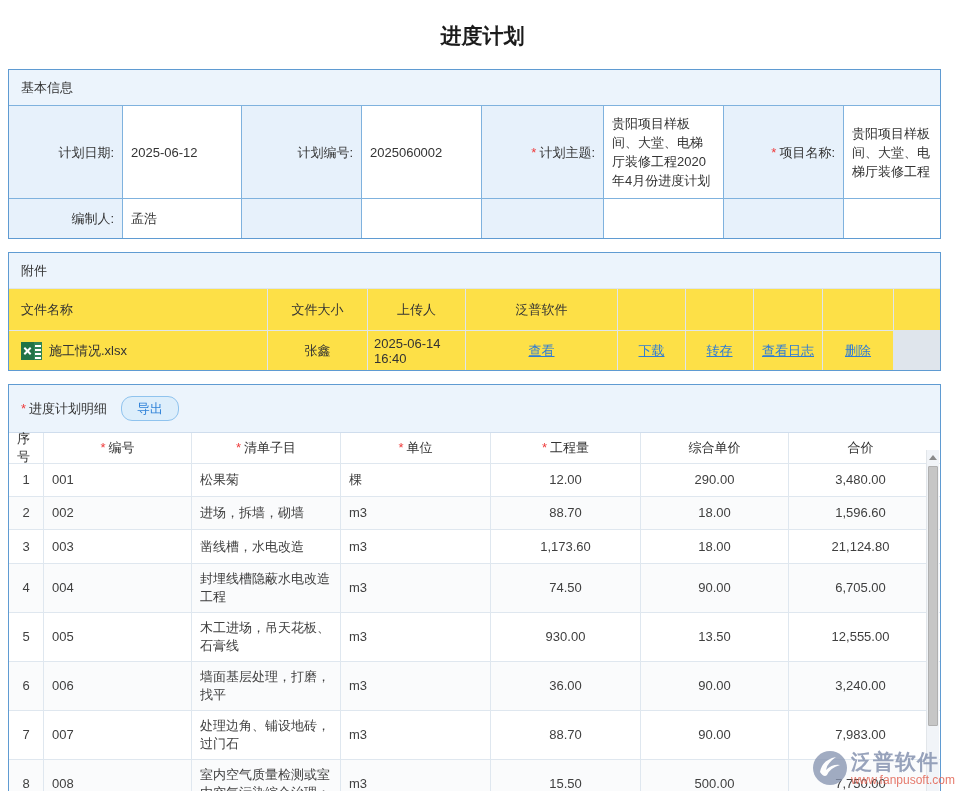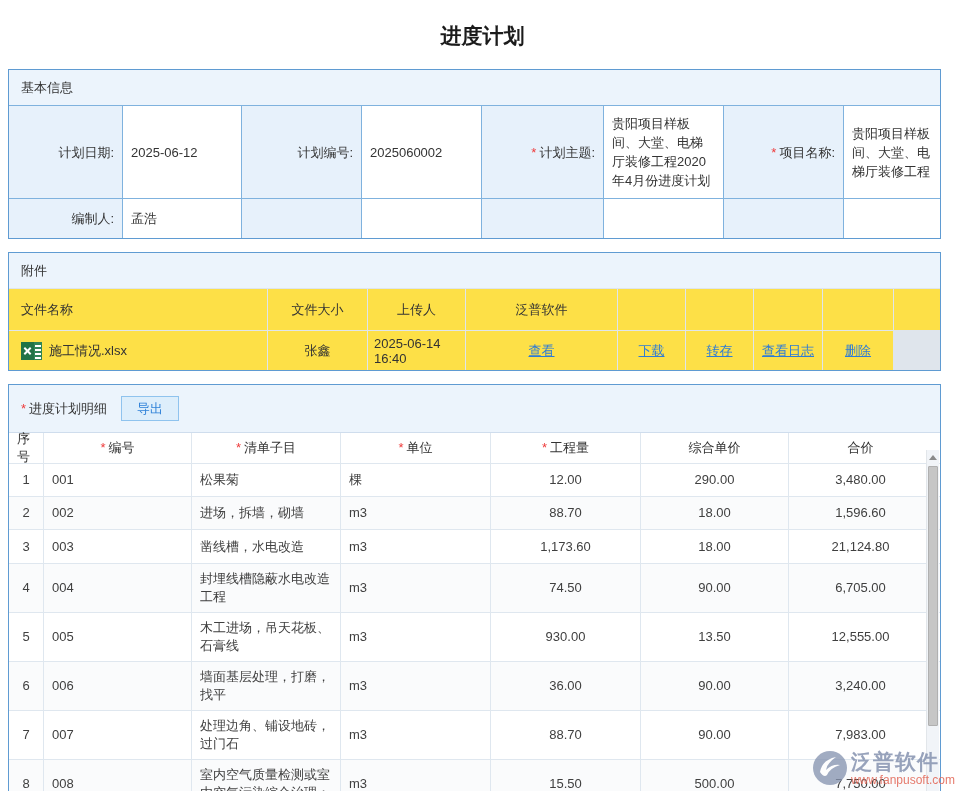--- a/index.html
+++ b/index.html
@@ -57,21 +57,21 @@
     border:1px solid #2f8557;
   }
   
   .detail-box { margin-bottom:0; border-bottom:none; position:relative; }
   .detail-bar {
     height:48px; background:#ecf4fc; display:flex; align-items:center;
     padding-left:12px; border-bottom:1px solid #cfdded;
   }
   .export-btn {
     margin-left:14px; height:25px; padding:0 15px;
-    background:#ddeefb; border:1px solid #8fc3ee; border-radius:0;
+    background:#ddeefb; border:1px solid #8fc3ee; border-radius:11px;
     color:#2f82d8; font-size:13px; cursor:pointer;
     font-family:inherit;
   }
   .dt-grid {
     display:grid; background:#dfe7ef; gap:1px;
     grid-template-columns:34px 147px 148px 149px 149px 147px 1fr;
     grid-auto-rows:min-content;
   }
   .dt-cell { background:#fff; display:flex; align-items:center; padding:2px 8px; line-height:18px; color:#404040; }
   .dt-head { height:30px; justify-content:center; color:#333; background:#fff; }

